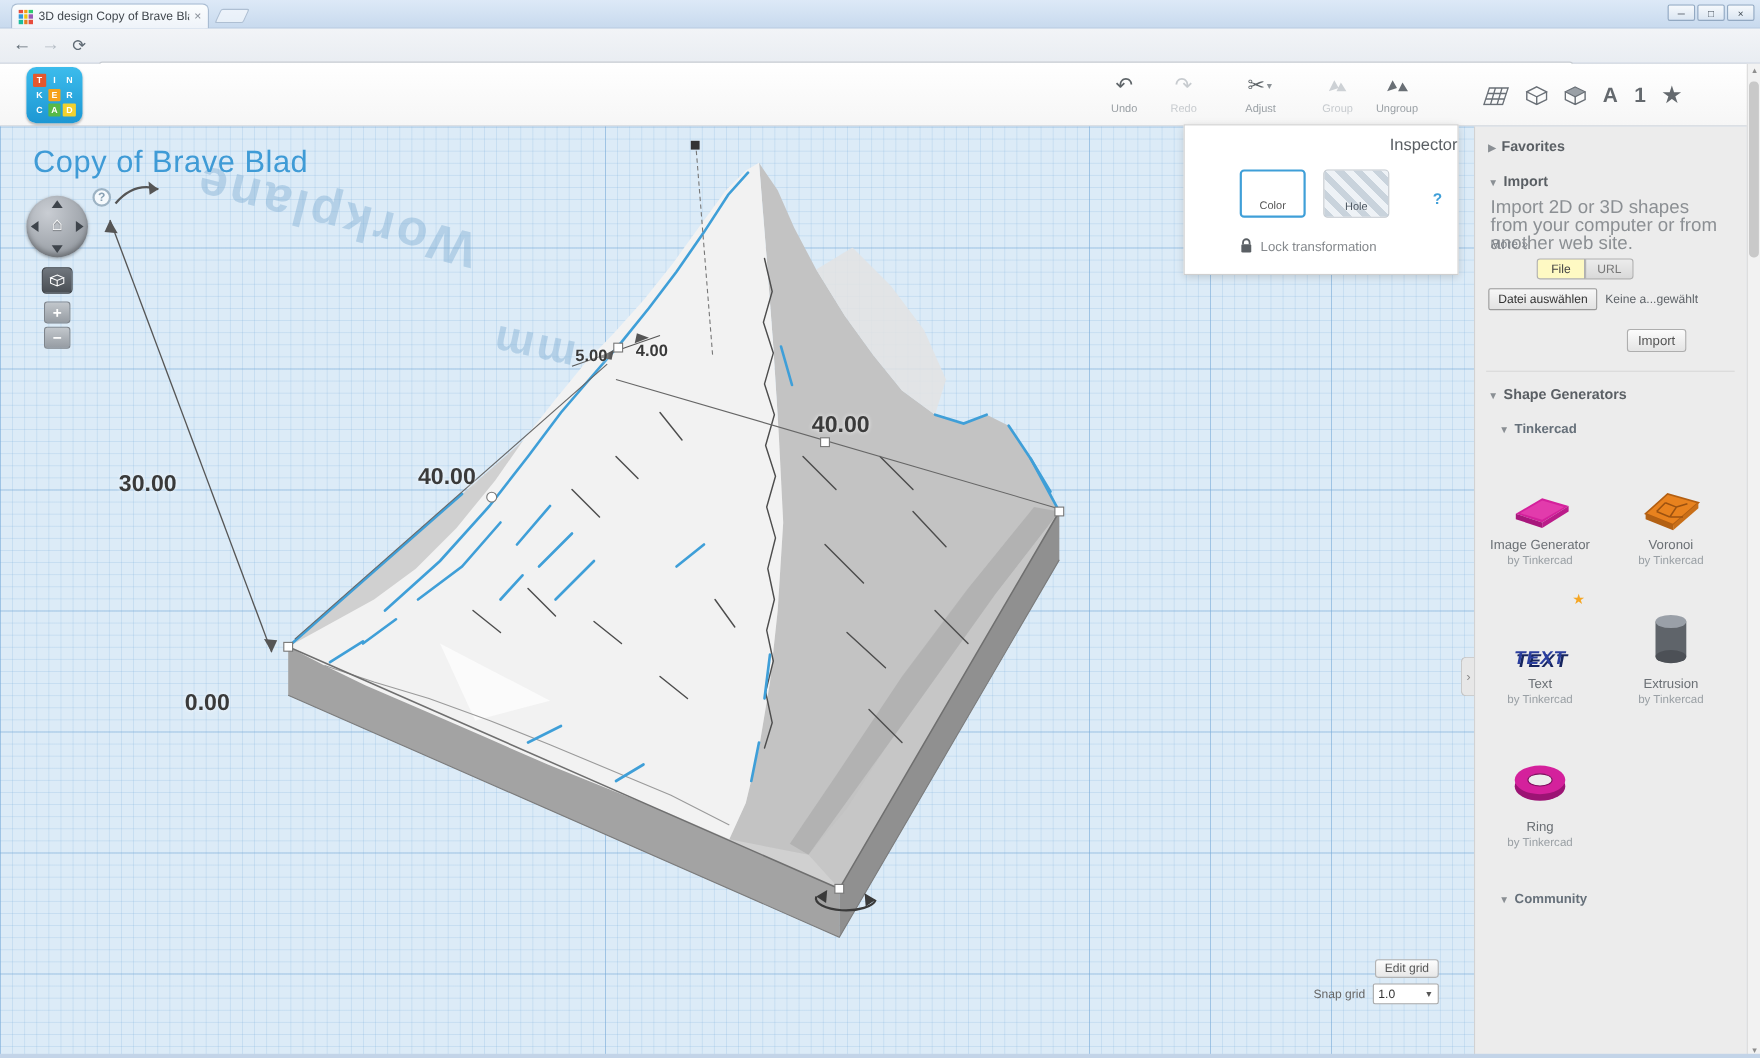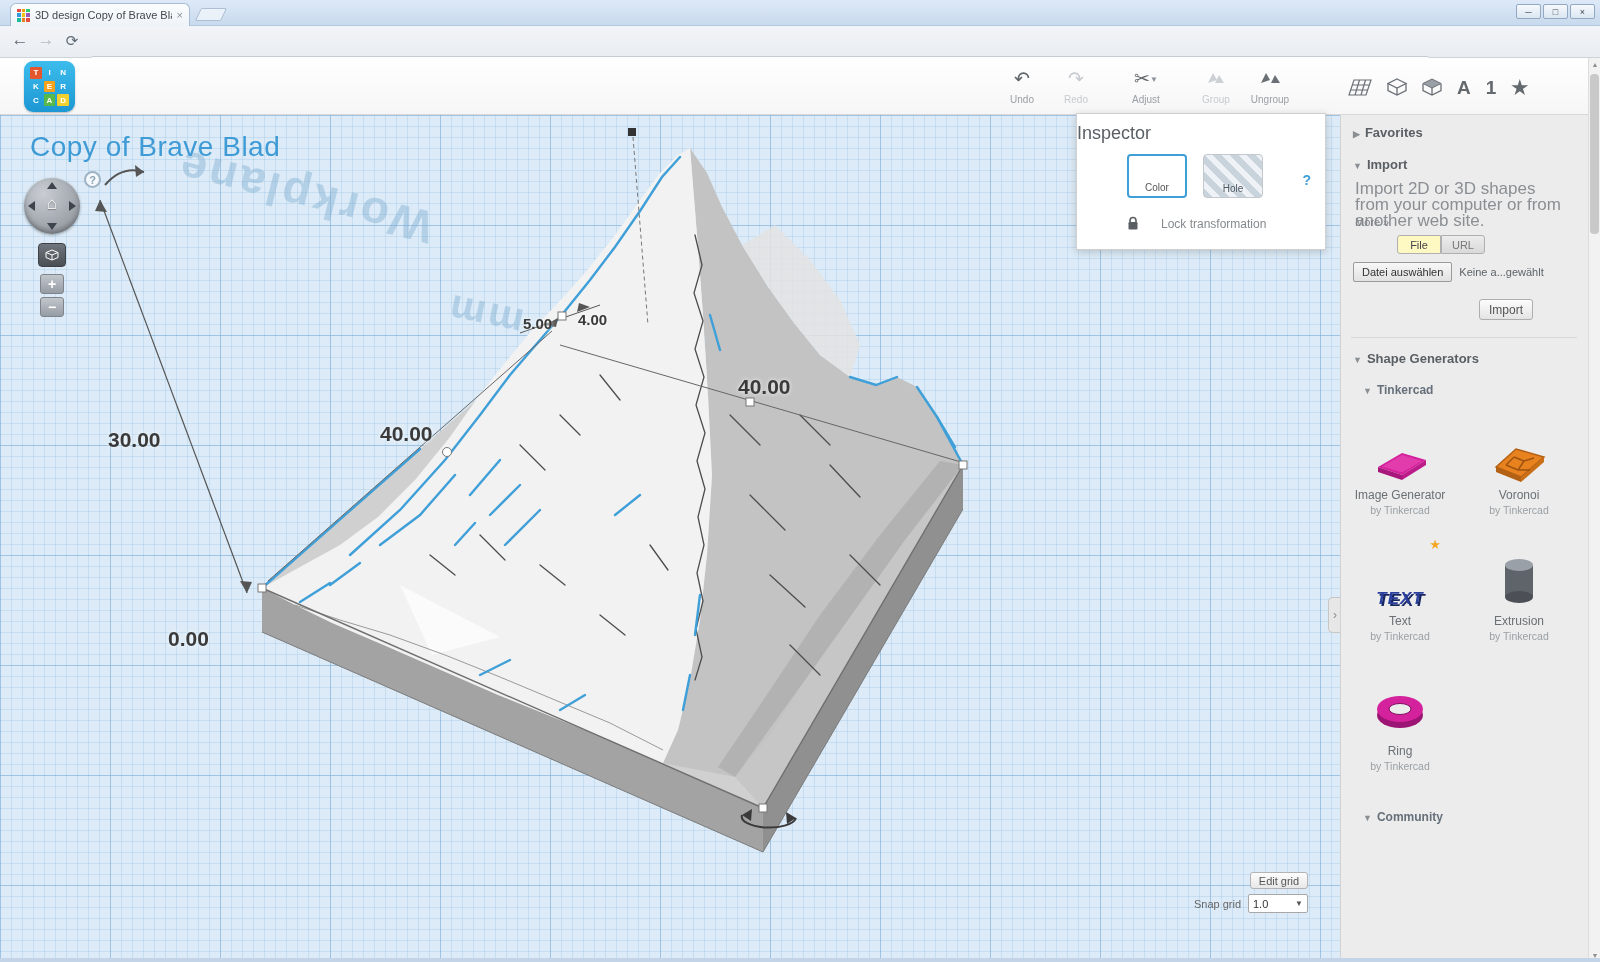--- a/index.html
+++ b/index.html
@@ -105,29 +105,29 @@
     border:1px solid #a8a8a8; border-radius:2px; font-size:11px; color:#333;
     display:flex; align-items:center; padding:0 4px; }
   .snap-select .caret { margin-left:auto; font-size:8px; color:#555; }
   .panel-handle { position:absolute; left:1328px; top:482px; width:13px; height:36px;
     background:#e7e7e7; border:1px solid #c6c6c6; border-right:none; border-radius:5px 0 0 5px;
     display:flex; align-items:center; justify-content:center; font-size:12px; color:#8a8a8a; }
 
   
   .inspector { position:absolute; left:1076px; top:113px; width:250px; height:137px; background:#fff;
     border:1px solid #cfcfcf; box-shadow:0 2px 8px rgba(0,0,0,.18); z-index:20; }
-  .insp-title { text-align:left; font-size:18px; color:#5a5f64; margin-top:9px; }
+  .insp-title { text-align:right; font-size:15px; color:#5a5f64; margin-top:9px; }
   .swatch { position:absolute; top:40px; width:60px; height:44px; border-radius:4px; text-align:center; }
   .swatch .sw-lb { position:absolute; left:0; right:0; bottom:3px; font-size:10px; color:#555; }
   .sw-color { left:50px; background:#fff; border:2px solid #3f9fd8; }
   .sw-hole { left:126px; border:1px solid #c2c8ce;
     background:repeating-linear-gradient(45deg,#c9d3dc 0 6px,#eef2f6 6px 12px); }
   .sw-hole .sw-lb { color:#4a5560; text-shadow:0 0 2px #fff; }
   .insp-help { position:absolute; right:14px; top:58px; font-size:14px; font-weight:bold; color:#3f9fd8; }
-  .lock-row { position:absolute; left:50px; top:102px; display:flex; align-items:center; gap:22px; }
+  .lock-row { position:absolute; left:50px; top:102px; display:flex; align-items:center; gap:7px; }
   .lock-row span { font-size:12px; color:#85898d; }
 
   
   .sidebar { position:absolute; left:1340px; top:0; width:248px; height:847px; background:#ececec; border-left:1px solid #d2d2d2; }
   .sec-head { position:absolute; left:12px; font-size:13px; font-weight:bold; color:#5a5f64; }
   .sec-head .tri, .sub-head .tri { font-size:9px; color:#8a8f94; margin-right:5px; }
   .sub-head { position:absolute; left:22px; font-size:12px; font-weight:bold; color:#66707a; }
   .import-desc { position:absolute; left:14px; top:66px; width:218px; font-size:17px; line-height:16px; color:#8b8f93; }
   .more-link { position:absolute; left:14px; top:101px; font-size:11px; color:#7d8288; }
   .seg { position:absolute; left:56px; top:120px; display:flex; }

